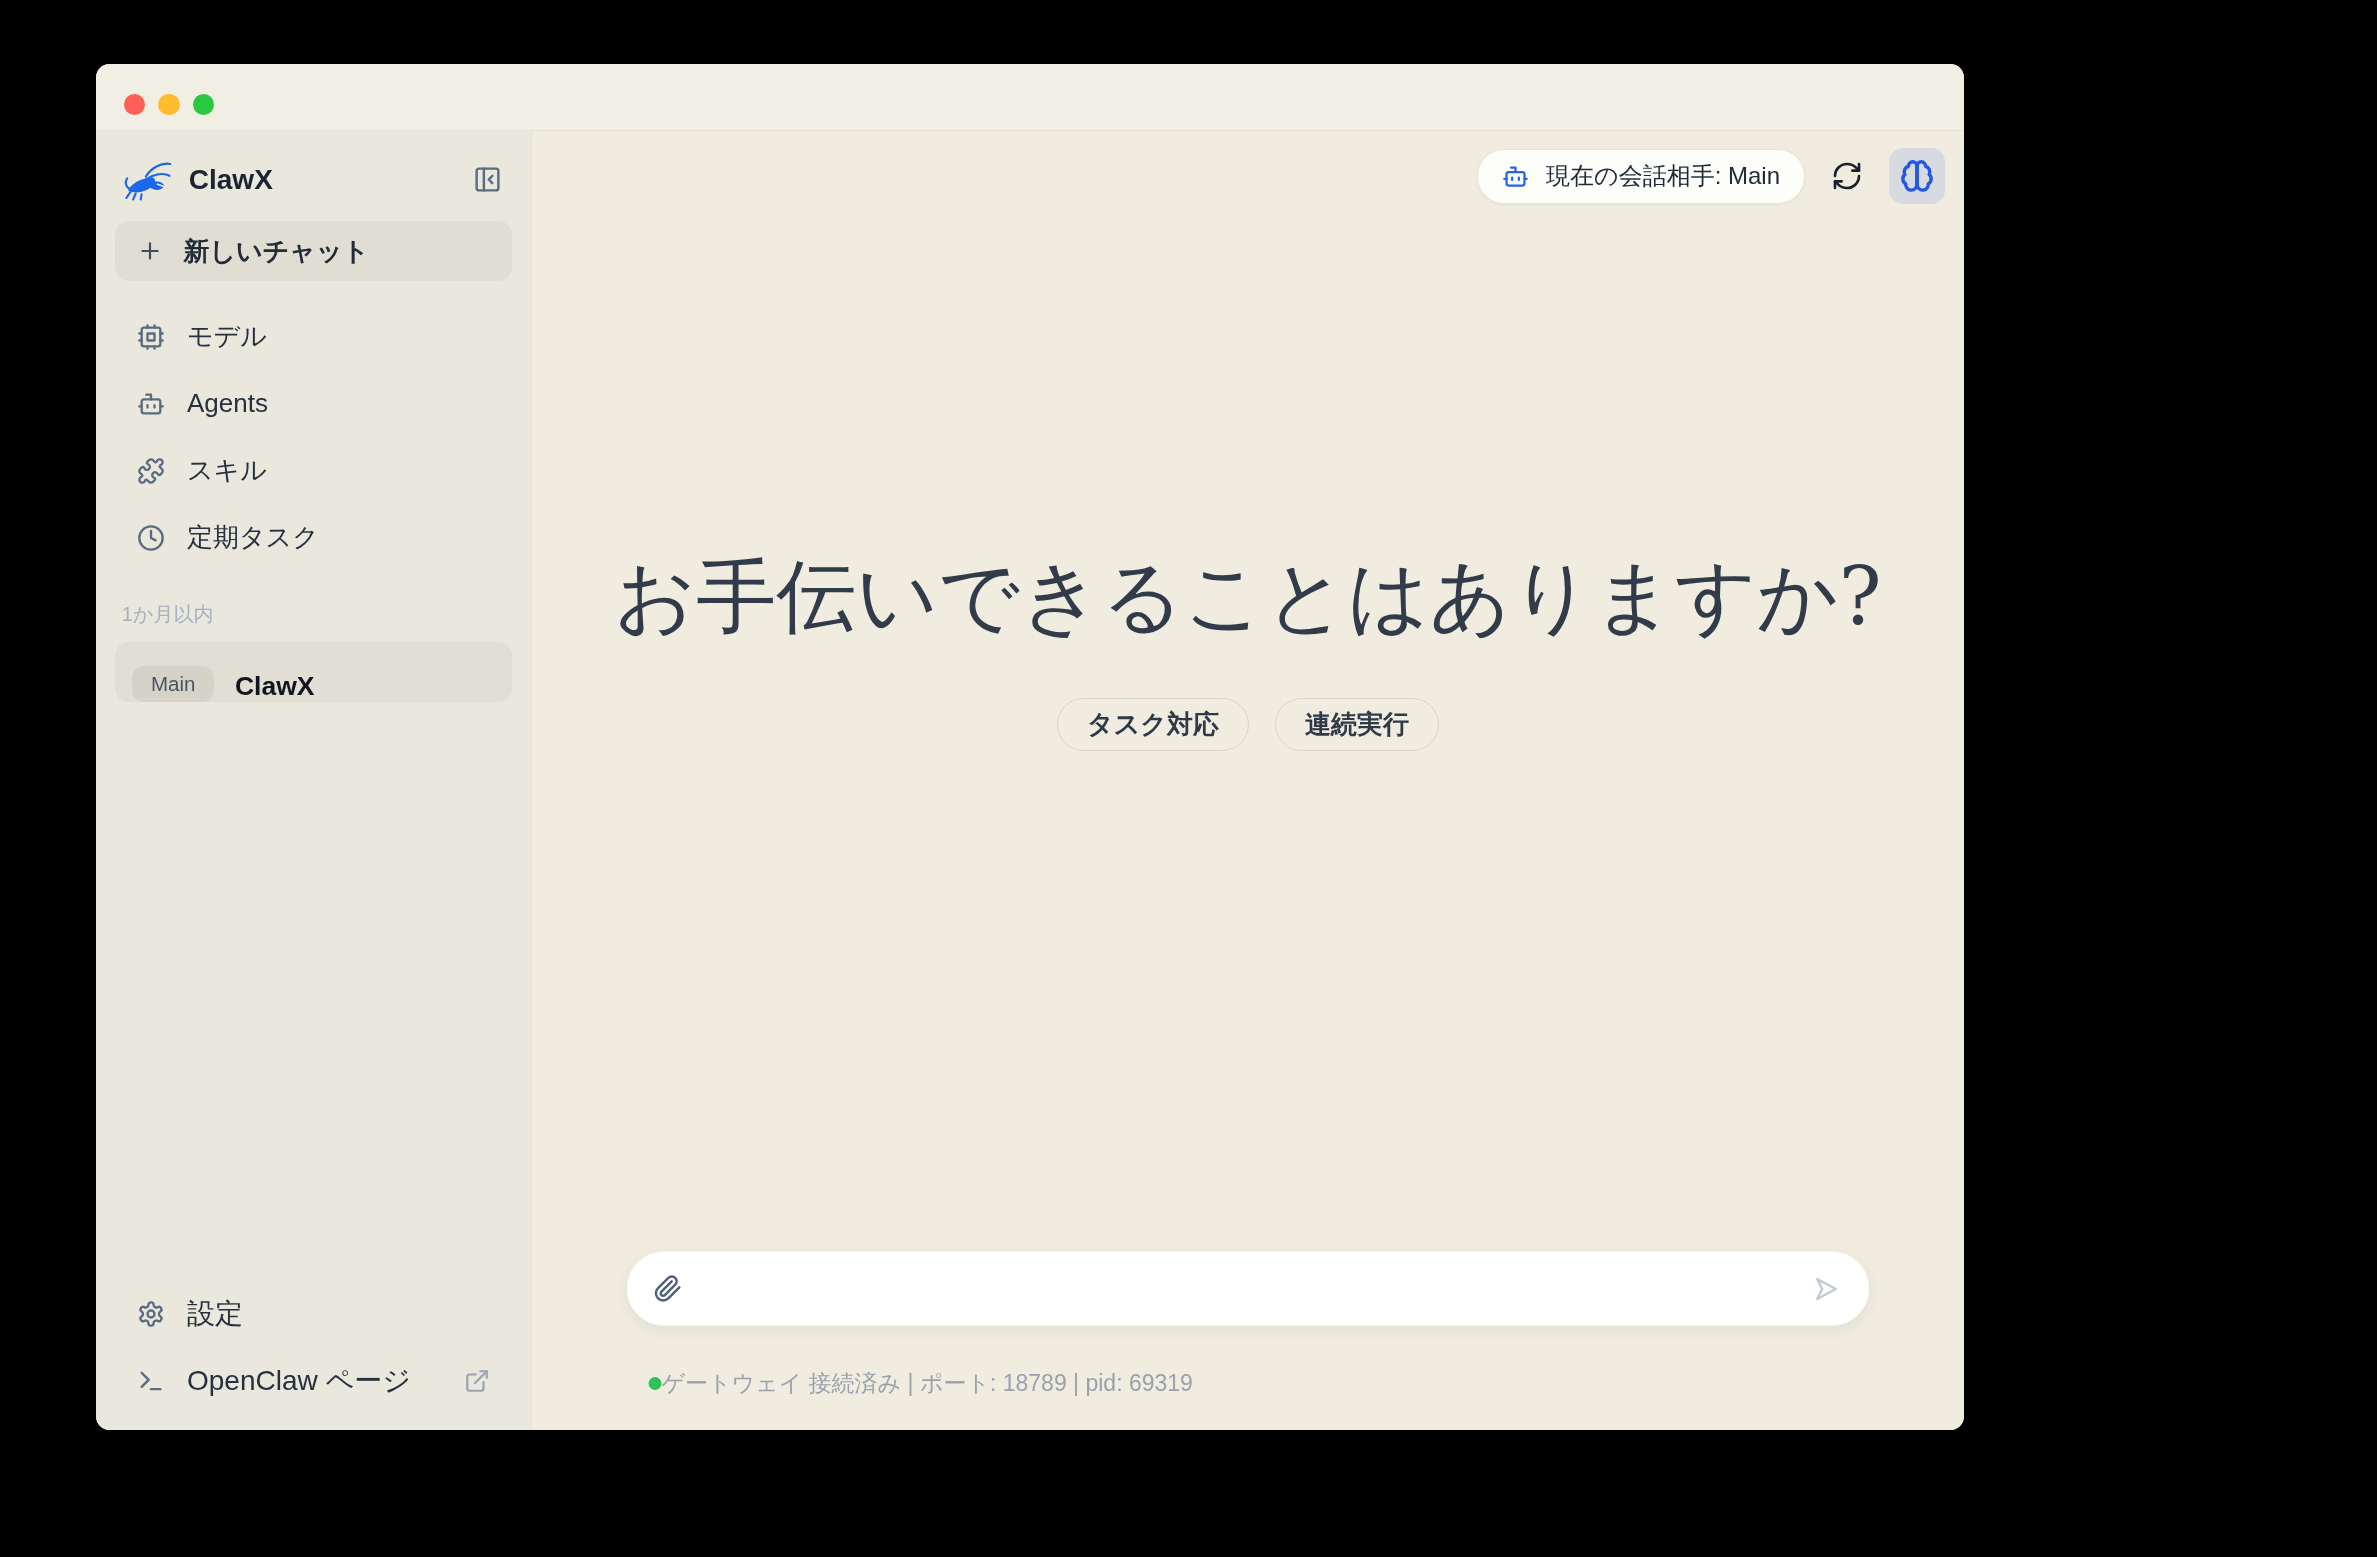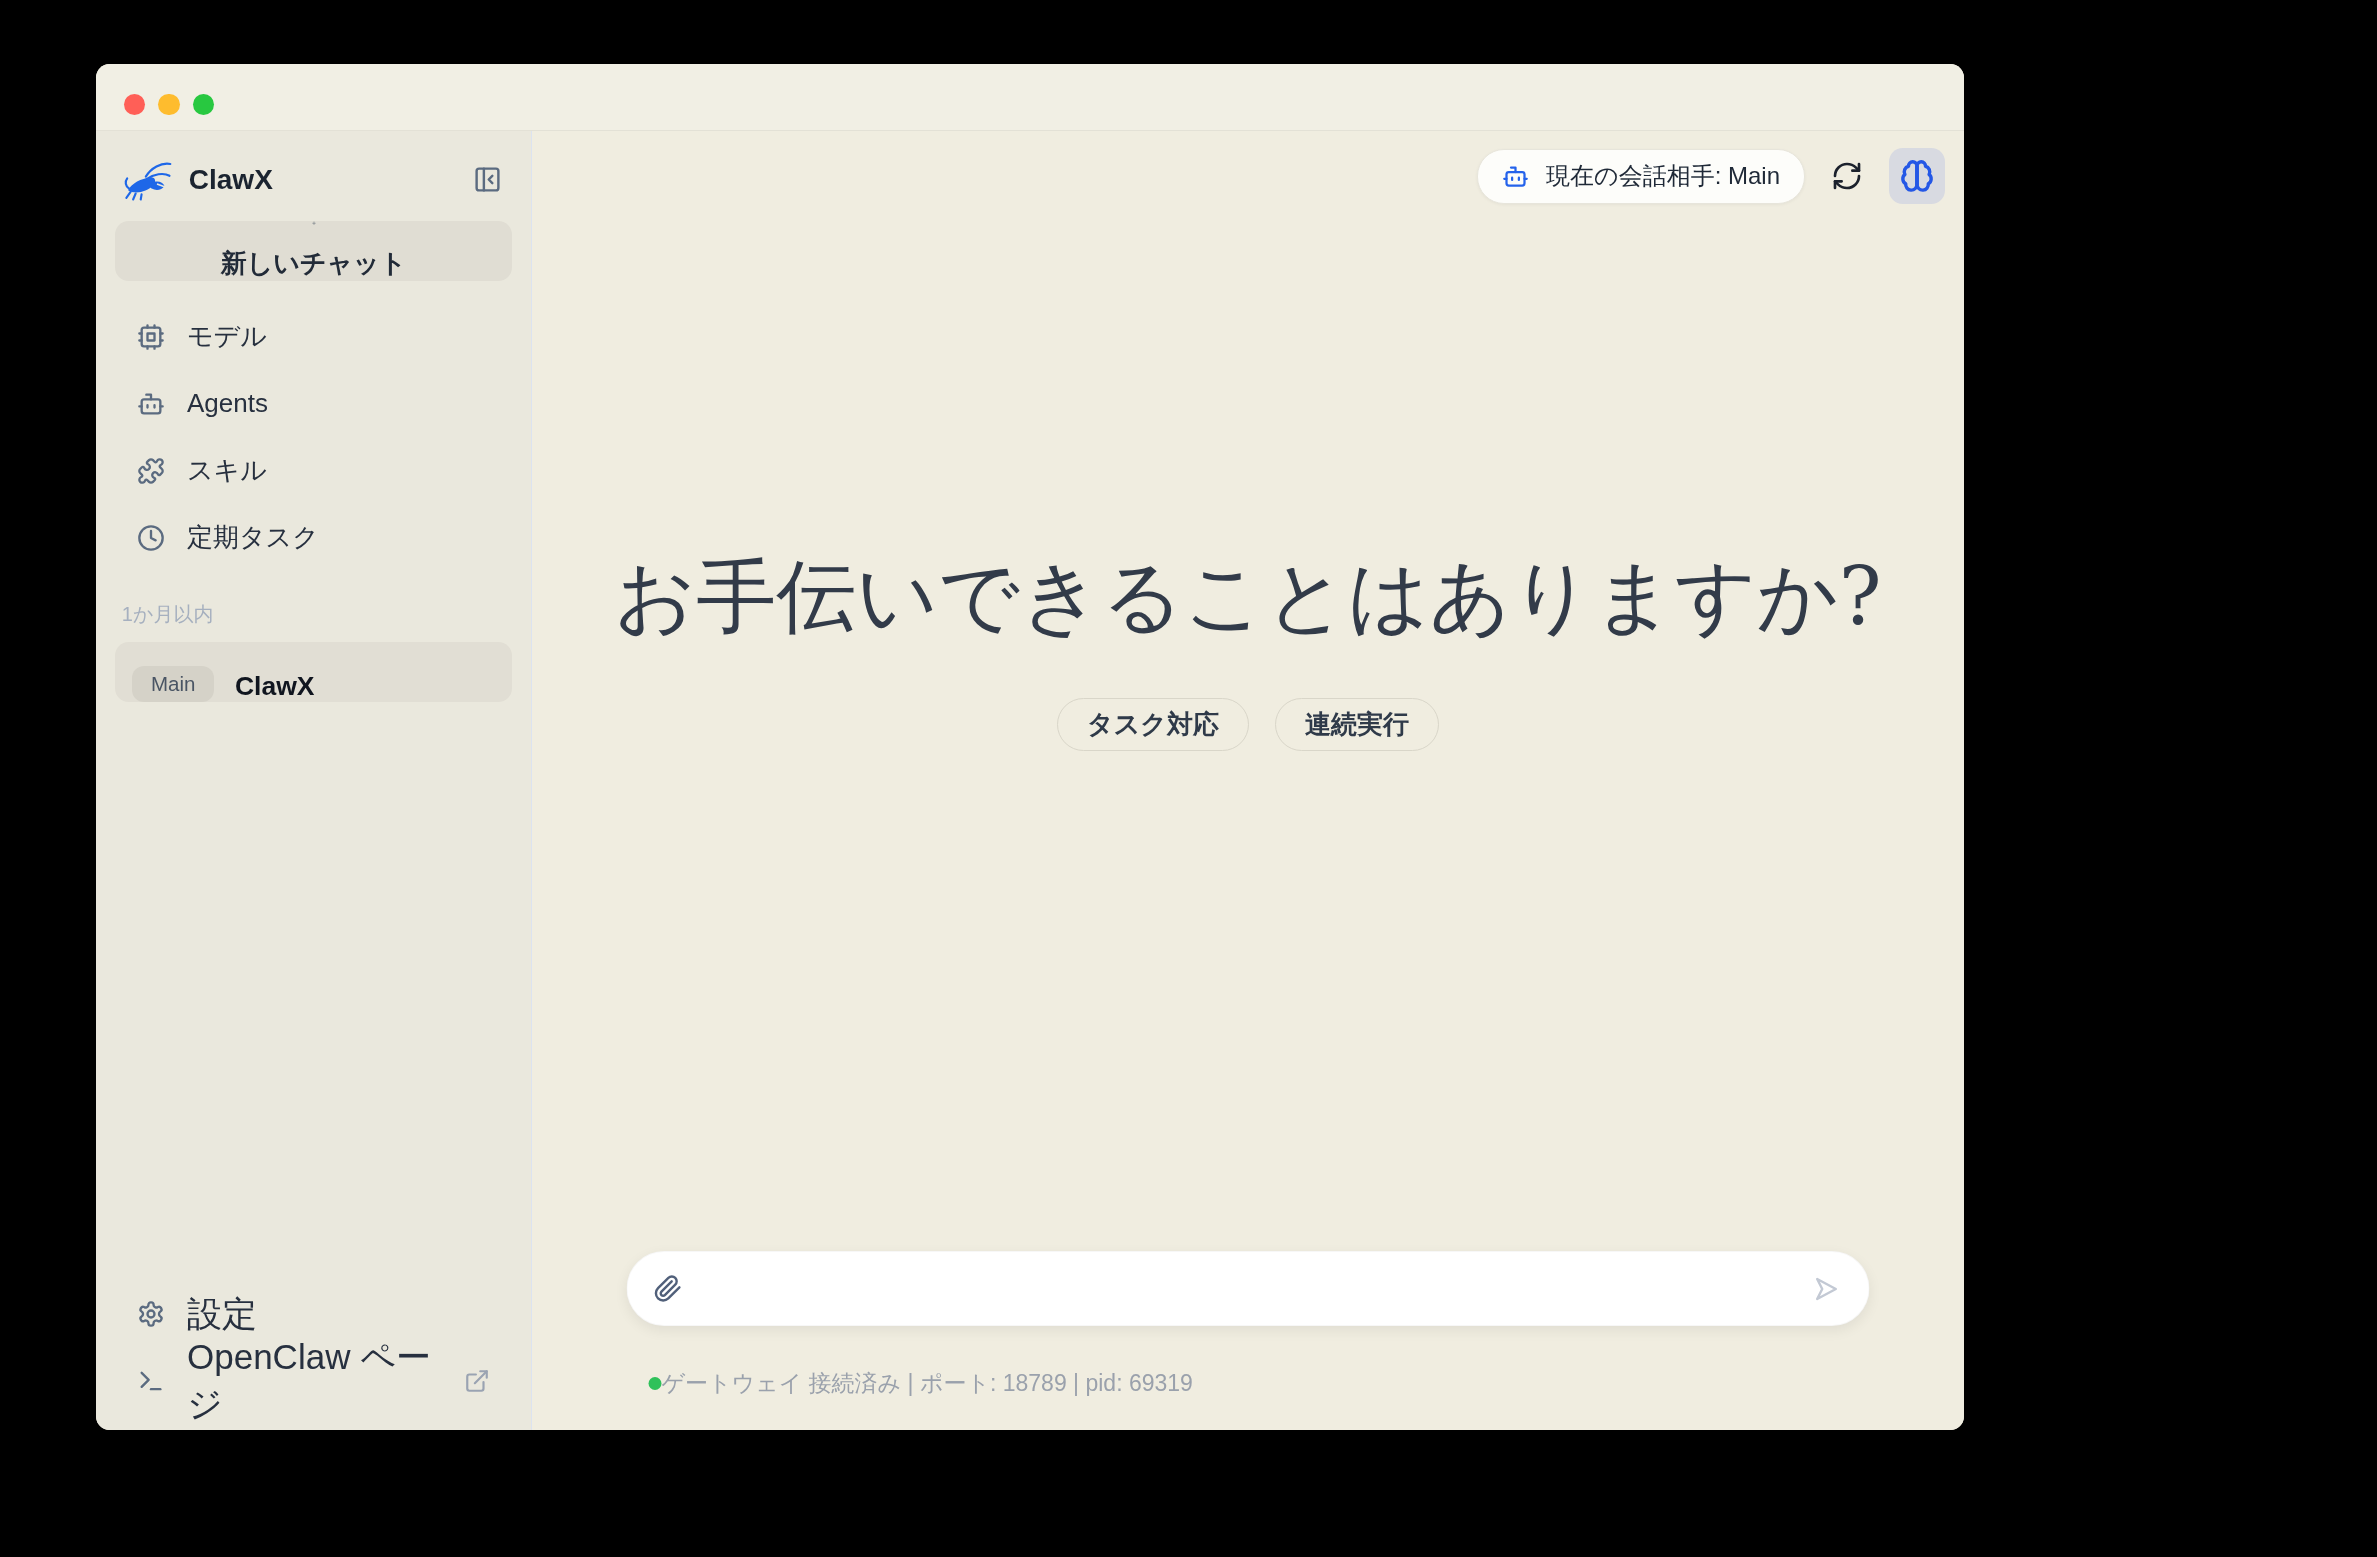--- a/index.html
+++ b/index.html
@@ -26,40 +26,40 @@
              border-right:1.7px solid #dce3f0;
              display:flex; flex-direction:column; padding:0 19px 15.4px 19px; }
   .sb-header { margin-top:20.5px; height:56px; display:flex; align-items:center; padding:0 5.1px; }
   .logo { width:55px; height:44px; flex:0 0 auto; }
   .sb-title { margin-left:13.7px; font-size:28px; font-weight:700; color:#1b2430; }
   .collapse-btn { margin-left:auto; width:38px; height:38px; display:flex; align-items:center;
                   justify-content:center; color:#5b6b80; cursor:pointer; background:none; border:none; }
 
   .new-chat { margin-top:13.7px; height:60px; border-radius:13.7px; background:#e0ddd3;
               display:flex; align-items:center; gap:20.5px; padding:0 22px;
-              font-size:26px; font-weight:600; color:#222b38; border:none; cursor:pointer;flex-direction:column; }
+              font-size:26px; font-weight:600; color:#222b38; border:none; cursor:pointer; }
   .new-chat svg { color:#3f4b5e; }
 
   .nav { margin-top:22px; display:flex; flex-direction:column; }
   .nav-item { height:67px; display:flex; align-items:center; gap:22px; padding:0 22px;
               font-size:26px; color:#27303f; border-radius:12px; cursor:pointer; }
   .nav-item svg { color:#5b6b80; flex:0 0 auto; }
 
   .section-label { margin-top:30px; padding-left:6.8px; font-size:20px; color:#a6b0bf; }
 
   .history-item { margin-top:13.7px; height:60px; border-radius:13.7px; background:#e1ded4;
                   display:flex; align-items:flex-end; padding:0 17px; cursor:pointer; }
   .badge { background:#d5d2c8; border-radius:12px; padding:6px 19px;
            font-size:20.5px; color:#4a5564; }
   .history-title { margin-left:20.5px; font-size:26.5px; font-weight:700; color:#10151f; }
 
   .sb-spacer { flex:1; }
 
   .footer-item { height:67px; display:flex; align-items:center; gap:22px; padding:0 22px;
-                 font-size:35px; color:#27303f; border-radius:12px; cursor:pointer; }
+                 font-size:28px; color:#27303f; border-radius:12px; cursor:pointer; }
   .footer-item svg { color:#5b6b80; flex:0 0 auto; }
   .ext-icon { margin-left:auto; color:#9aa3b2 !important; }
 
   
   .main { flex:1; position:relative; background:#f0ede0; }
 
   .main-header { position:absolute; top:17px; right:19px; display:flex;
                  align-items:center; gap:26px; }
   .partner-pill { height:55px; border-radius:27px; background:#fdfdfa;
                   border:0.9px solid #e7e5db; box-shadow:0 0.9px 3.4px rgba(0,0,0,.05);

